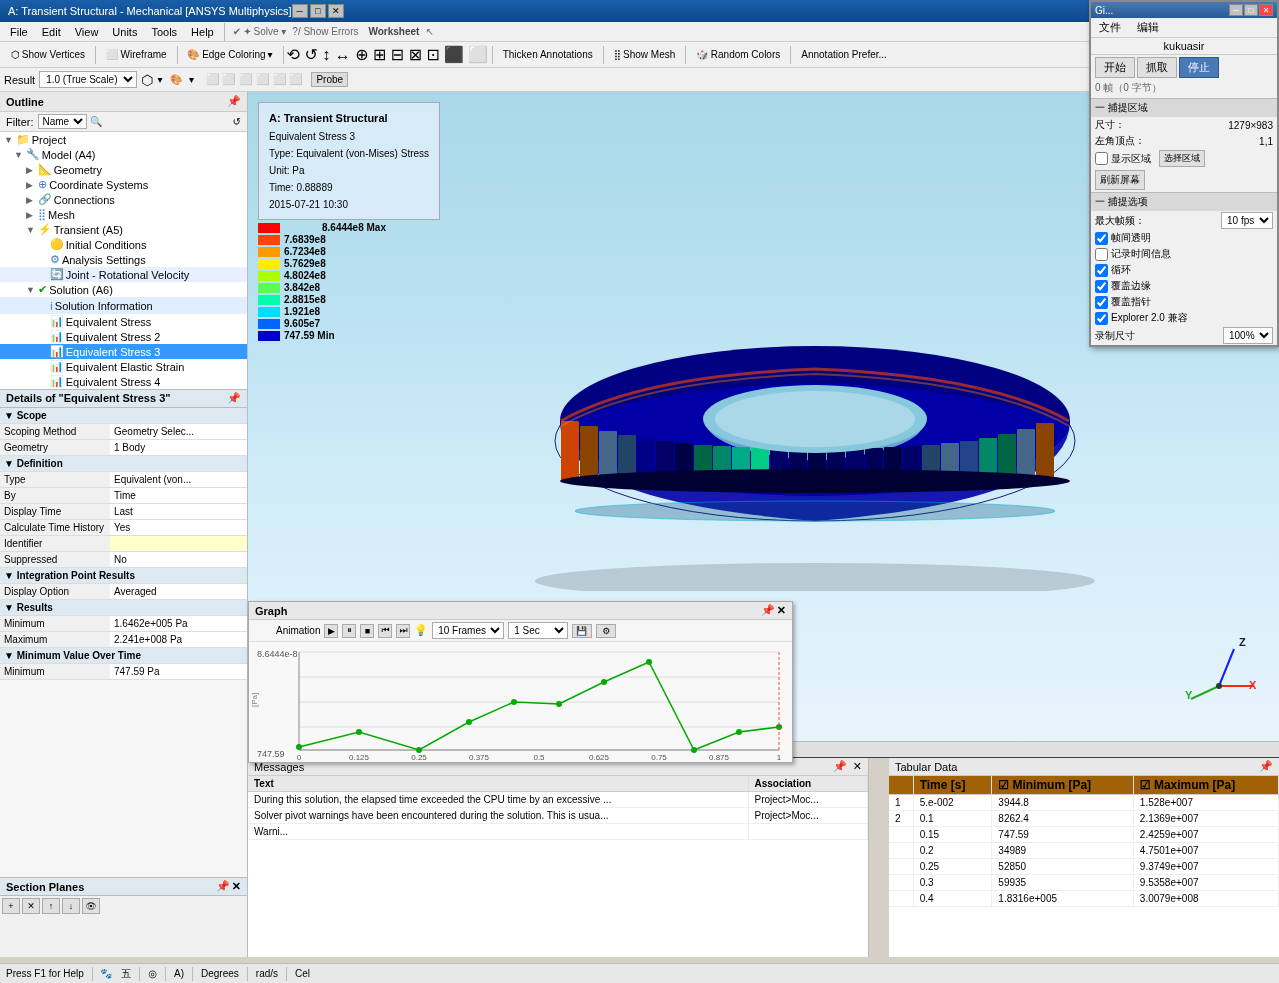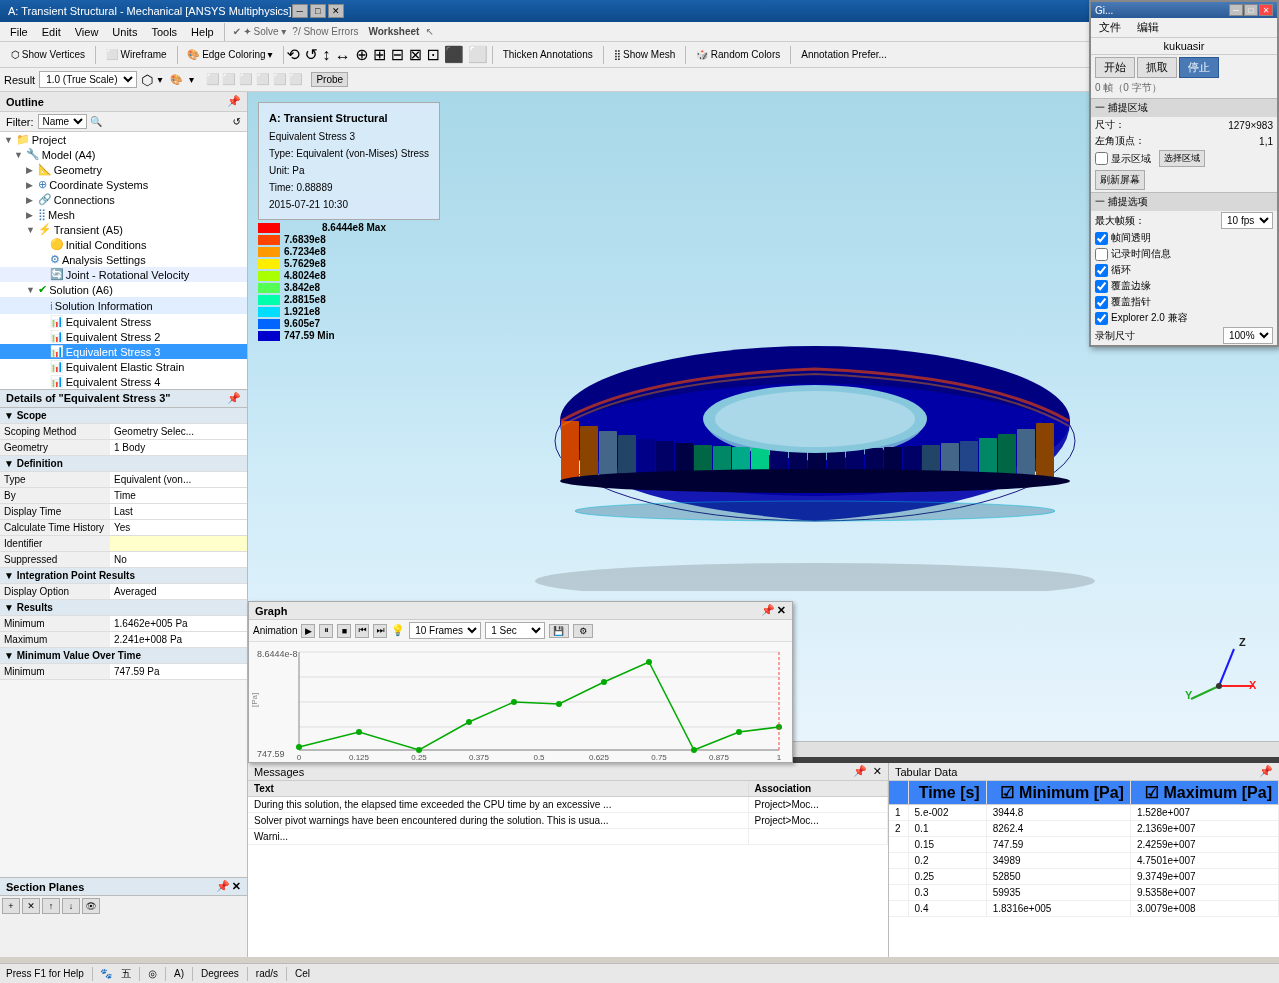--- a/index.html
+++ b/index.html
@@ -60,31 +60,31 @@
     .center-panel { flex: 1; display: flex; flex-direction: column; position: relative; }
     .viewport { flex: 1; background: linear-gradient(to bottom, #a8d8e8 0%, #b8e0f0 30%, #d0ecf8 60%, #e8f4fc 100%); position: relative; overflow: hidden; }
     .info-title { font-weight: bold; font-size: 11px; }
 
     
     .viewport-tabs { display: flex; background: #e0e0e0; border-top: 1px solid #bbb; }
     .vtab { padding: 2px 12px; font-size: 10px; border-right: 1px solid #bbb; cursor: pointer; background: #d0d0d0; }
     .vtab.active { background: #f0f0f0; font-weight: bold; }
 
     
-    .bottom-section { display: flex; height: 200px; border-top: 6px solid #404040; }
+    .bottom-section { display: flex; height: 200px; border-top: 1px solid #404040; gap: 20px; }
     .messages-panel { flex: 1; background: white; border-right: 1px solid #bbb; overflow: hidden; display: flex; flex-direction: column; }
     .panel-header { background: #e8e8e8; padding: 2px 6px; font-size: 11px; border-bottom: 1px solid #ccc; display: flex; justify-content: space-between; align-items: center; }
     .panel-toolbar-btns { display: flex; gap: 2px; }
     .messages-table { width: 100%; border-collapse: collapse; font-size: 10px; }
     .messages-table th { background: #e8e8e8; padding: 2px 6px; border-bottom: 1px solid #ccc; border-right: 1px solid #ddd; text-align: left; font-weight: bold; }
     .messages-table td { padding: 2px 6px; border-bottom: 1px solid #eee; border-right: 1px solid #eee; }
     
     .tabular-panel { width: 390px; background: white; display: flex; flex-direction: column; flex-shrink: 0; }
     .tabular-table { width: 100%; border-collapse: collapse; font-size: 10px; }
-    .tabular-table th { background: #3b82f6; padding: 2px 6px; border-bottom: 1px solid #ccc; border-right: 1px solid #ddd; text-align: right; font-weight: bold; font-size: 16px; }
+    .tabular-table th { background: #a16207; padding: 2px 6px; border-bottom: 1px solid #ccc; border-right: 1px solid #ddd; text-align: left; font-weight: bold; font-size: 12px; }
     .tabular-table td { padding: 2px 6px; border-bottom: 1px solid #eee; border-right: 1px solid #eee; font-size: 10px; }
     .tabular-scroll { overflow-y: auto; flex: 1; }
 
     
     .graph-panel { position: absolute; bottom: 200px; left: 248px; width: 545px; background: #8b5cf6; border: 1px solid #aaa; box-shadow: 2px 2px 4px rgba(0,0,0,0.3); z-index: 10; }
     .graph-header { background: #e8e8e8; padding: 2px 6px; font-size: 11px; font-weight: bold; border-bottom: 1px solid #ccc; display: flex; justify-content: space-between; align-items: center; }
     .graph-toolbar { display: flex; align-items: center; gap: 4px; padding: 2px 4px; background: #f5f5f5; border-bottom: 1px solid #ddd; }
     .graph-content { height: 120px; background: #1a1a2e; position: relative; overflow: hidden; }
     .anim-btn { width: 14px; height: 14px; background: #e0e0e0; border: 1px solid #aaa; cursor: pointer; display: flex; align-items: center; justify-content: center; font-size: 9px; }
     .frames-select { font-size: 10px; border: 1px solid #aaa; background: white; padding: 1px; }
@@ -666,21 +666,21 @@
 
 <div class="graph-panel" style="bottom:220px;left:248px;top:auto;">
   <div class="graph-header">
     <span>Graph</span>
     <div style="display:flex;gap:2px;">
       <span>📌</span>
       <span>✕</span>
     </div>
   </div>
   <div class="graph-toolbar">
-    <span style="font-size:10px;">Animation</span>
+    <span style="font-size:10px;margin-left:23px;">Animation</span>
     <div class="anim-btn">▶</div>
     <div class="anim-btn">⏸</div>
     <div class="anim-btn">■</div>
     <div class="anim-btn">⏮</div>
     <div class="anim-btn">⏭</div>
     <span style="font-size:11px;">💡</span>
     <select class="frames-select">
       <option>10 Frames</option>
     </select>
     <select class="sec-select">

